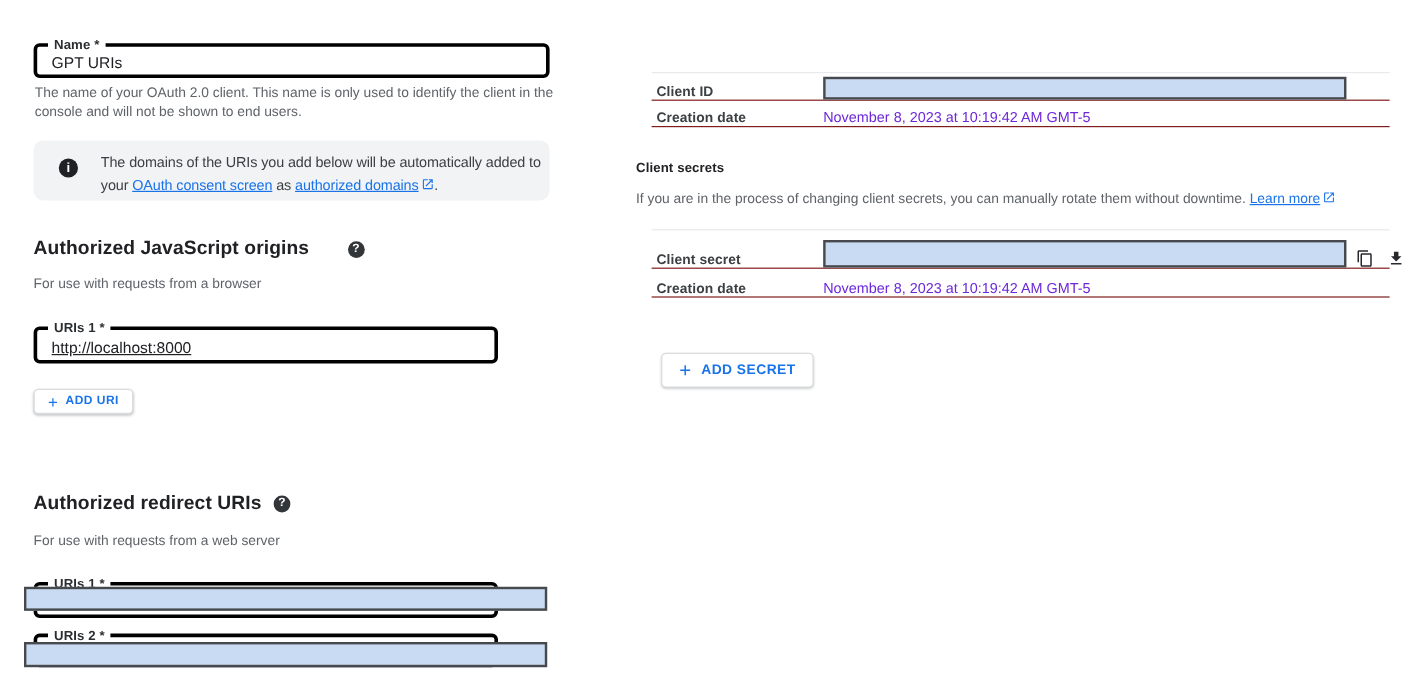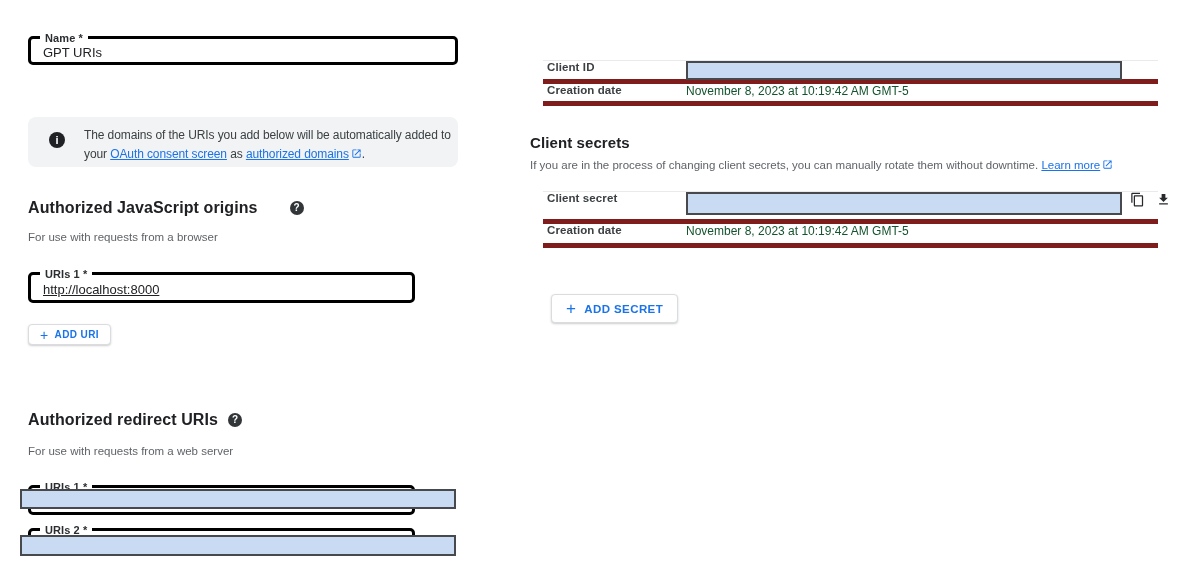--- a/index.html
+++ b/index.html
@@ -141,34 +141,34 @@
   .btn-add-secret .plus { font-size: 17px; }
 
   
   .itable {
     position: absolute;
     width: 615px;
     border-top: 1px solid #e9eaed;
   }
   .irow {
     display: flex;
-    align-items: flex-start;
-    border-bottom: 5px solid #7f1d1d;
+    align-items: flex-end;
+    border-bottom: 1px solid #7f1d1d;
   }
   .irow .ilabel {
     width: 143px;
     flex: none;
     font-size: 11.5px;
     font-weight: bold;
     color: #3c4043;
     letter-spacing: .1px;
   }
   .irow .ivalue {
     font-size: 12px;
-    color: #14532d;
+    color: #6d28d9;
   }
   .row-icons { display: flex; align-items: center; gap: 11px; margin-left: 8px; flex: none; }
   .icon-btn { cursor: pointer; display: inline-flex; }
   .status-cell { display: flex; align-items: center; gap: 8px; }
 
   .desc-line {
     position: absolute;
     font-size: 11.5px;
     color: #5f6368;
     white-space: nowrap;
@@ -178,20 +178,21 @@
 </head>
 <body>
 
 <div class="canvas">
 
   <div class="mfield" style="left:28px; top:36px; width:430px; height:29px;">
     <span class="flabel">Name *</span>
     <div class="fvalue" style="line-height:27px;">GPT URIs</div>
   </div>
 
+  <div class="helper" style="left:29px; top:70px; width:437px;">The name of your OAuth 2.0 client. This name is only used to identify the client in the console and will not be shown to end users.</div>
 
   <div class="infobox">
     <span class="iicon">i</span>
     <div class="itext">
       <span>The domains of the URIs you add below will be automatically added to your </span><a class="glink">OAuth consent screen</a><span> as </span><a class="glink">authorized domains</a><span class="ext-icon"><svg width="11" height="11" viewBox="0 0 24 24">
             <path fill="#1a73e8" d="M19 19H5V5h7V3H5c-1.11 0-2 .9-2 2v14c0 1.1.89 2 2 2h14c1.1 0 2-.9 2-2v-7h-2v7zM14 3v2h3.59l-9.83 9.83 1.41 1.41L19 6.41V10h2V3h-7z"></path>
           </svg></span><span>.</span>
     </div>
   </div>
 
@@ -232,21 +233,21 @@
     <div class="irow" style="height:23px;">
       <span class="ilabel" style="padding-left:4px;">Client ID</span>
       <div class="redact-inline" style="width:436px; height:19px;"></div>
     </div>
     <div class="irow" style="height:22px;">
       <span class="ilabel" style="padding-left:4px;">Creation date</span>
       <span class="ivalue">November 8, 2023 at 10:19:42 AM GMT-5</span>
     </div>
   </div>
 
-  <div class="h-section" style="left:530px; top:134px; font-size:15px;">
+  <div class="h-section" style="left:530px; top:134px; font-size:11px;">
     <span>Client secrets</span>
   </div>
   <div class="desc-line" style="left:530px; top:159px;">
     <span>If you are in the process of changing client secrets, you can manually rotate them without downtime. </span><a class="glink">Learn more</a><span class="ext-icon"><svg width="11" height="11" viewBox="0 0 24 24">
           <path fill="#1a73e8" d="M19 19H5V5h7V3H5c-1.11 0-2 .9-2 2v14c0 1.1.89 2 2 2h14c1.1 0 2-.9 2-2v-7h-2v7zM14 3v2h3.59l-9.83 9.83 1.41 1.41L19 6.41V10h2V3h-7z"></path>
         </svg></span>
   </div>
 
   <div class="itable" style="left:543px; top:191px;">
     <div class="irow" style="height:32px;">

